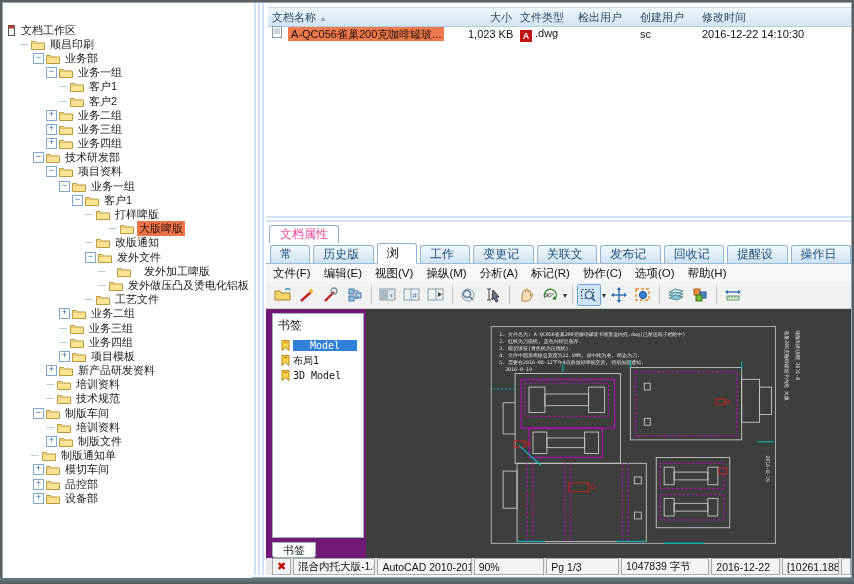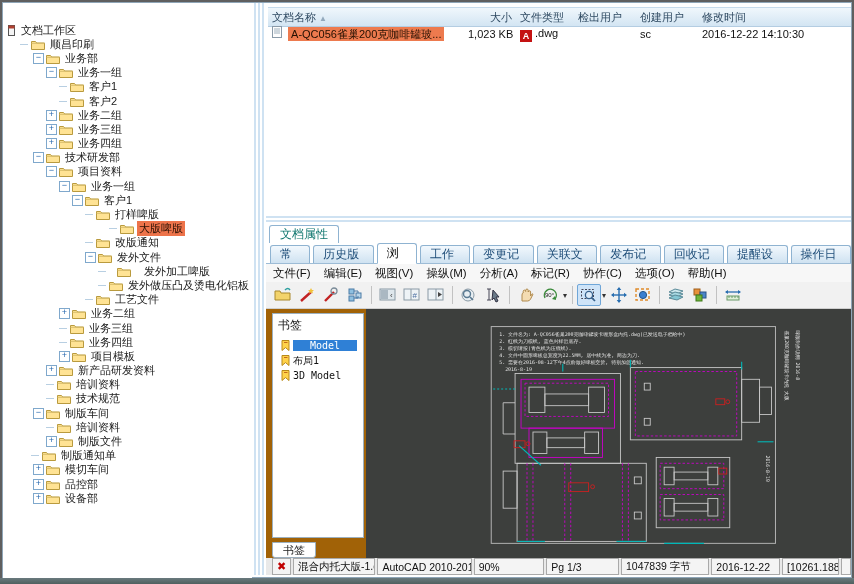--- a/index.html
+++ b/index.html
@@ -30,38 +30,38 @@
   .sortmark{font-size:8px;color:#93a9bc;margin-left:3px;}
   .trowf{position:absolute;left:2px;top:23px;right:0;height:16px;display:flex;align-items:center;font-size:11px;color:#111;}
   .td{padding:0 4px;box-sizing:border-box;white-space:nowrap;overflow:hidden;}
   .fname{background:#ed7a4e;color:#241002;padding:1px 3px;}
   .typebadge{display:inline-block;width:12px;height:12px;background:#c41212;color:#fff;font-size:9px;font-weight:bold;
     text-align:center;line-height:12px;margin-right:3px;vertical-align:-2px;}
   
   .props{position:absolute;left:0;top:221px;right:0;bottom:0;background:#fff;}
   .ptabbar{position:absolute;left:0;top:0;right:0;height:19px;}
   .ptab{position:absolute;left:3px;top:1px;height:17px;padding:0 10px;background:#fff;border:1px solid #8fb3d1;border-bottom:none;
-    border-radius:3px 3px 0 0;font-size:12px;color:#0f766e;line-height:17px;}
+    border-radius:3px 3px 0 0;font-size:12px;color:#ec4899;line-height:17px;}
   .tabstrip{position:absolute;left:0;top:19px;right:0;height:21px;border-bottom:1px solid #9dbcd6;
     display:flex;align-items:flex-end;padding-left:4px;gap:3px;box-sizing:border-box;}
   .tab{height:17px;line-height:17px;padding:0 9px;font-size:12px;color:#1f4e79;
     background:linear-gradient(#f2f8fd,#cfe2f1);border:1px solid #8fb3d1;border-bottom:none;border-radius:3px 3px 0 0;cursor:pointer;}
   .tab.active{background:#fff;color:#000;height:19px;line-height:19px;margin-bottom:-1px;border-bottom:1px solid #fff;}
   
   .viewer{position:absolute;left:0;top:40px;right:0;bottom:0;}
   .menubar{position:absolute;left:0;top:0;right:0;height:18px;background:#f7f7f7;display:flex;align-items:center;
     padding-left:7px;gap:13px;font-size:11.5px;color:#111;}
   .menu{cursor:pointer;}
   .toolbar{position:absolute;left:0;top:18px;right:0;height:27px;background:#f1f1f1;border-bottom:1px solid #cfcfcf;
     display:flex;align-items:center;padding-left:5px;box-sizing:border-box;}
   .tbtn{width:24px;height:22px;display:inline-flex;align-items:center;justify-content:center;border-radius:2px;cursor:pointer;}
   .tbtn.active{background:#cfe4f8;border:1px solid #6fa6d8;width:22px;height:20px;}
   .tbsep{width:1px;height:18px;background:#c2c2c2;margin:0 4px;}
   .caret{font-size:8px;color:#333;margin:0 1px;}
-  .vmain{position:absolute;left:0;top:45px;right:0;bottom:17px;background:#a16207;}
+  .vmain{position:absolute;left:0;top:45px;right:0;bottom:17px;background:#701a75;}
   .canvas{position:absolute;left:100px;top:0;right:0;bottom:0;background:#3d3f3d;}
   .bmpanel{position:absolute;left:6px;top:4px;width:92px;bottom:20px;background:#fff;border:1px solid #9cb0c0;box-sizing:border-box;}
   .bmtitle{font-size:12px;color:#222;padding:3px 5px 4px;}
   .bmrow{display:flex;align-items:center;height:15px;font-size:10px;font-family:"DejaVu Sans Mono",monospace;
     color:#111;padding-left:8px;cursor:pointer;white-space:nowrap;}
   .bmrow .bicon{margin-right:3px;display:inline-flex;}
   .bmrow.sel .bmlabel{background:#2f80d6;color:#fff;padding:0 17px;}
   .bmtab{position:absolute;left:6px;bottom:0;height:16px;width:44px;background:#fff;border:1px solid #9cb0c0;
     border-radius:0 0 3px 3px;font-size:11px;color:#222;text-align:center;line-height:15px;box-sizing:border-box;}
   .statusbar{position:absolute;left:0;right:0;bottom:0;height:17px;display:flex;gap:2px;padding-left:6px;

